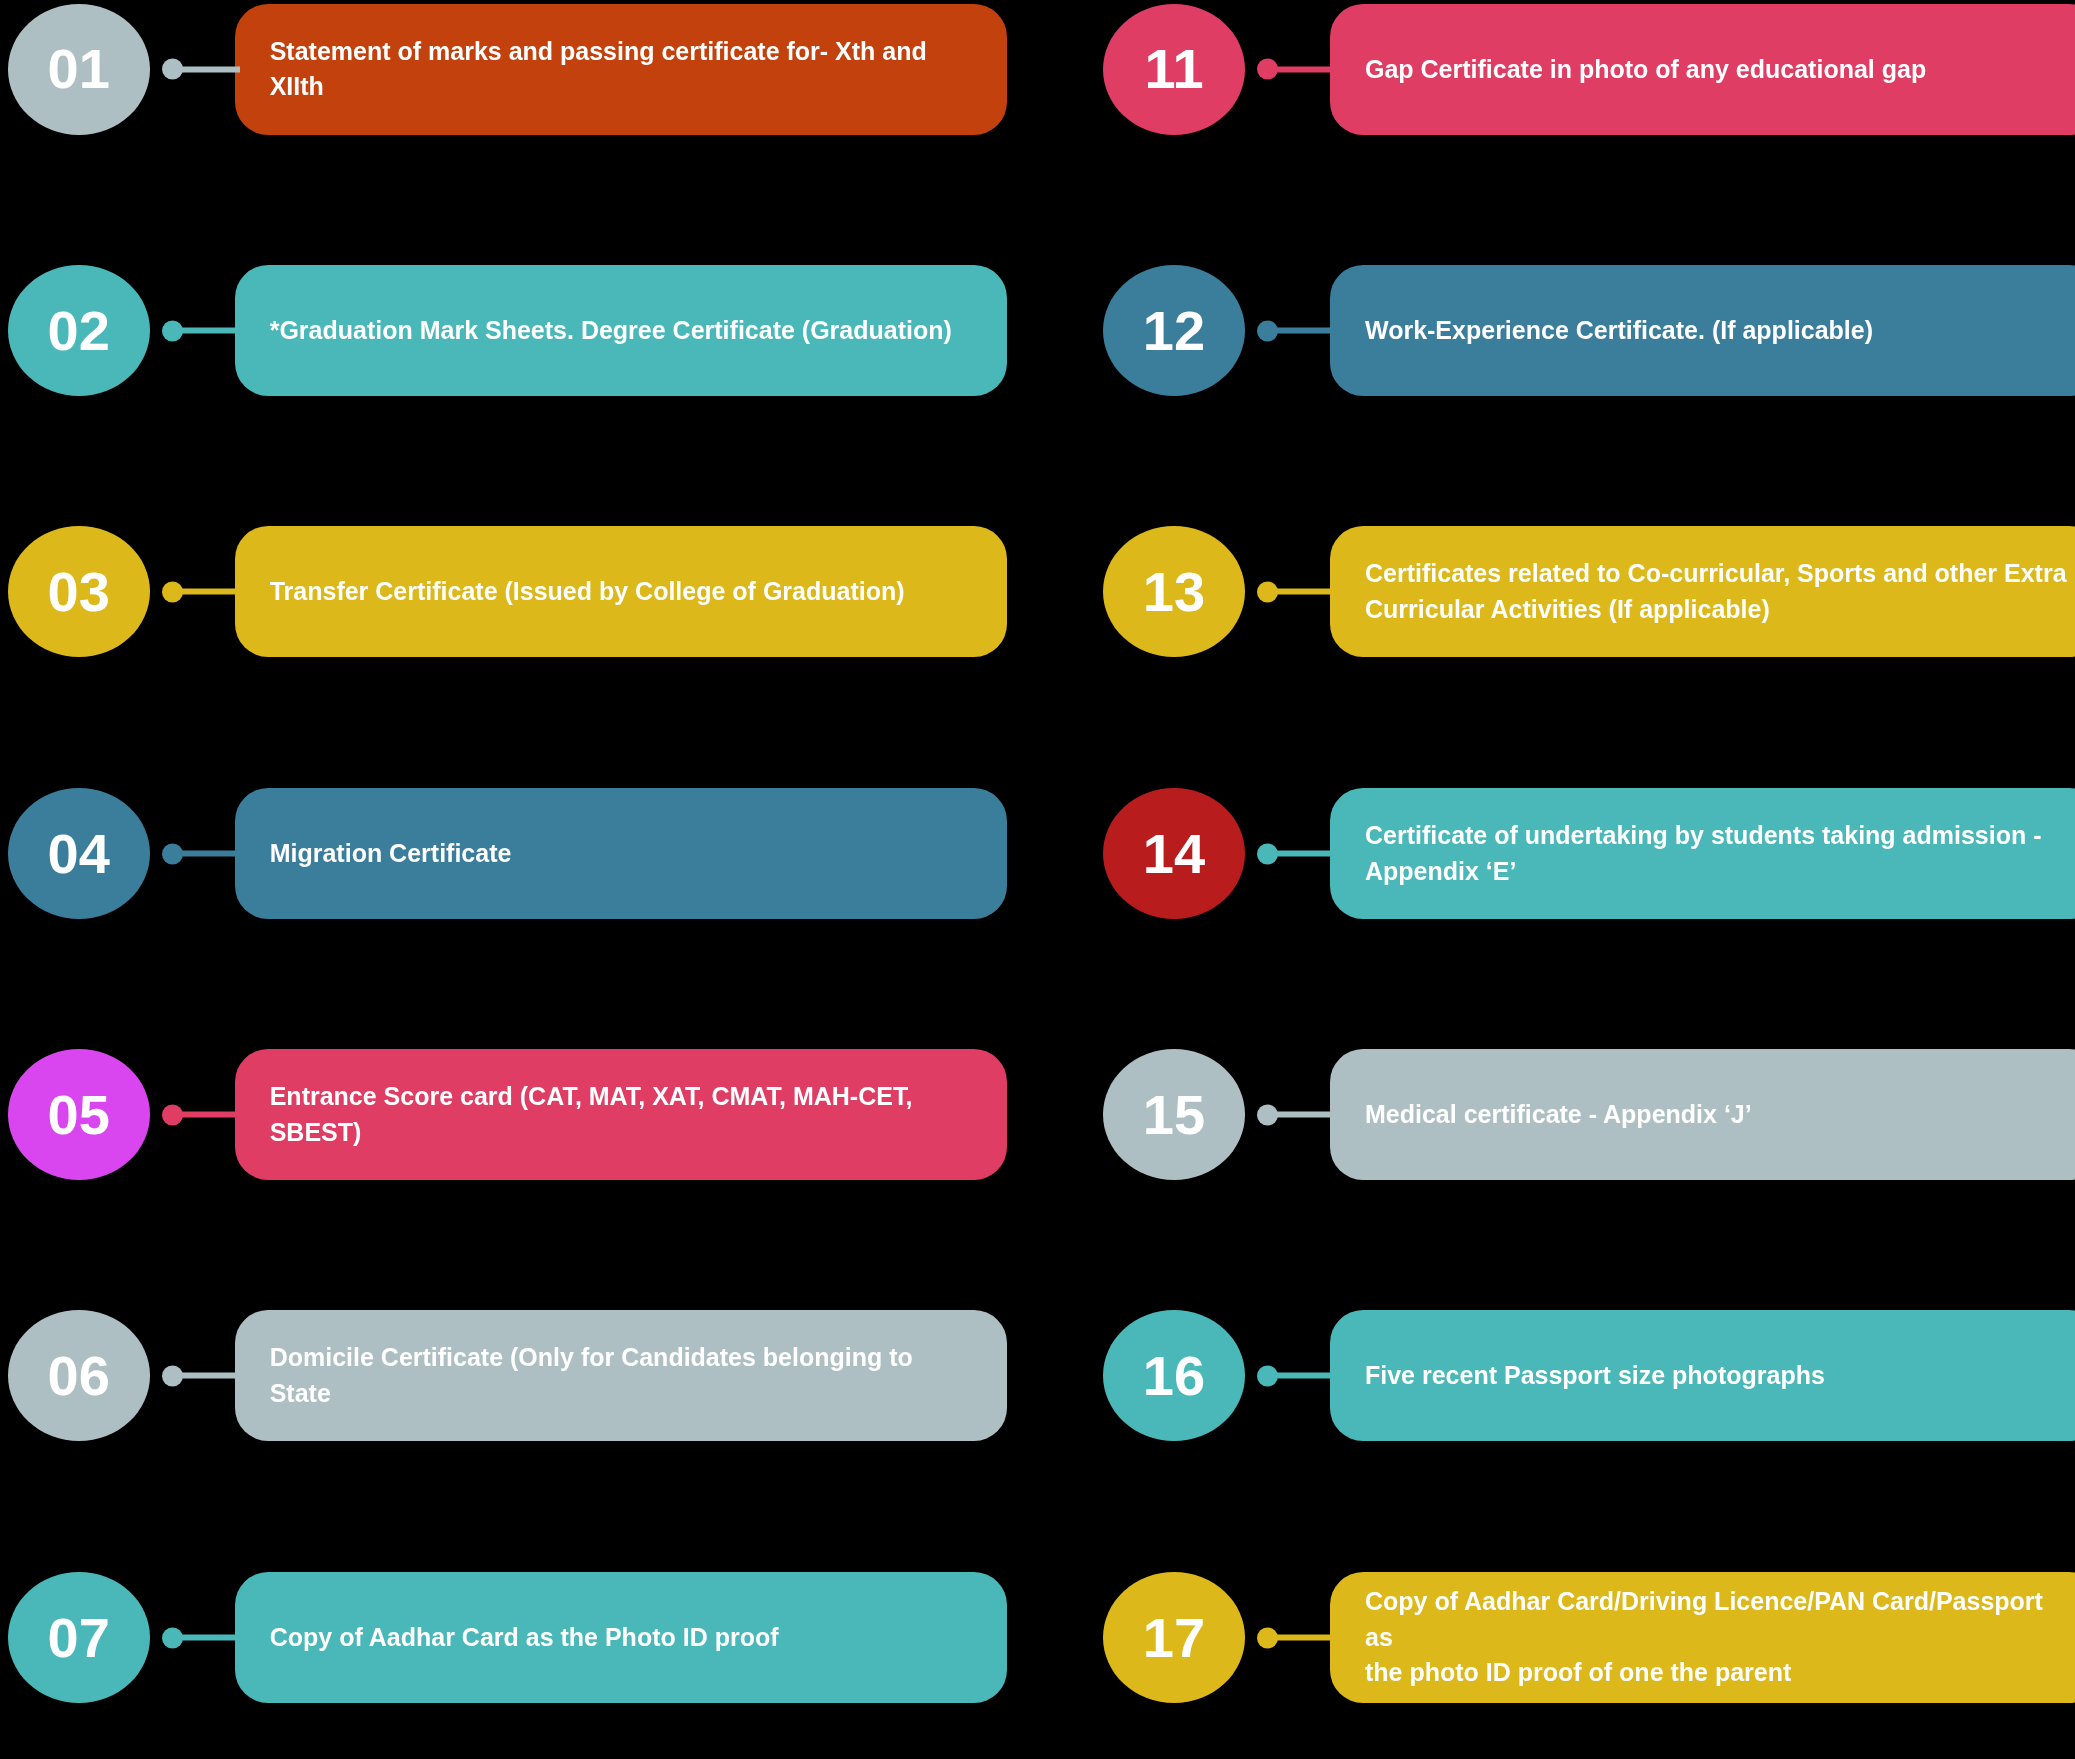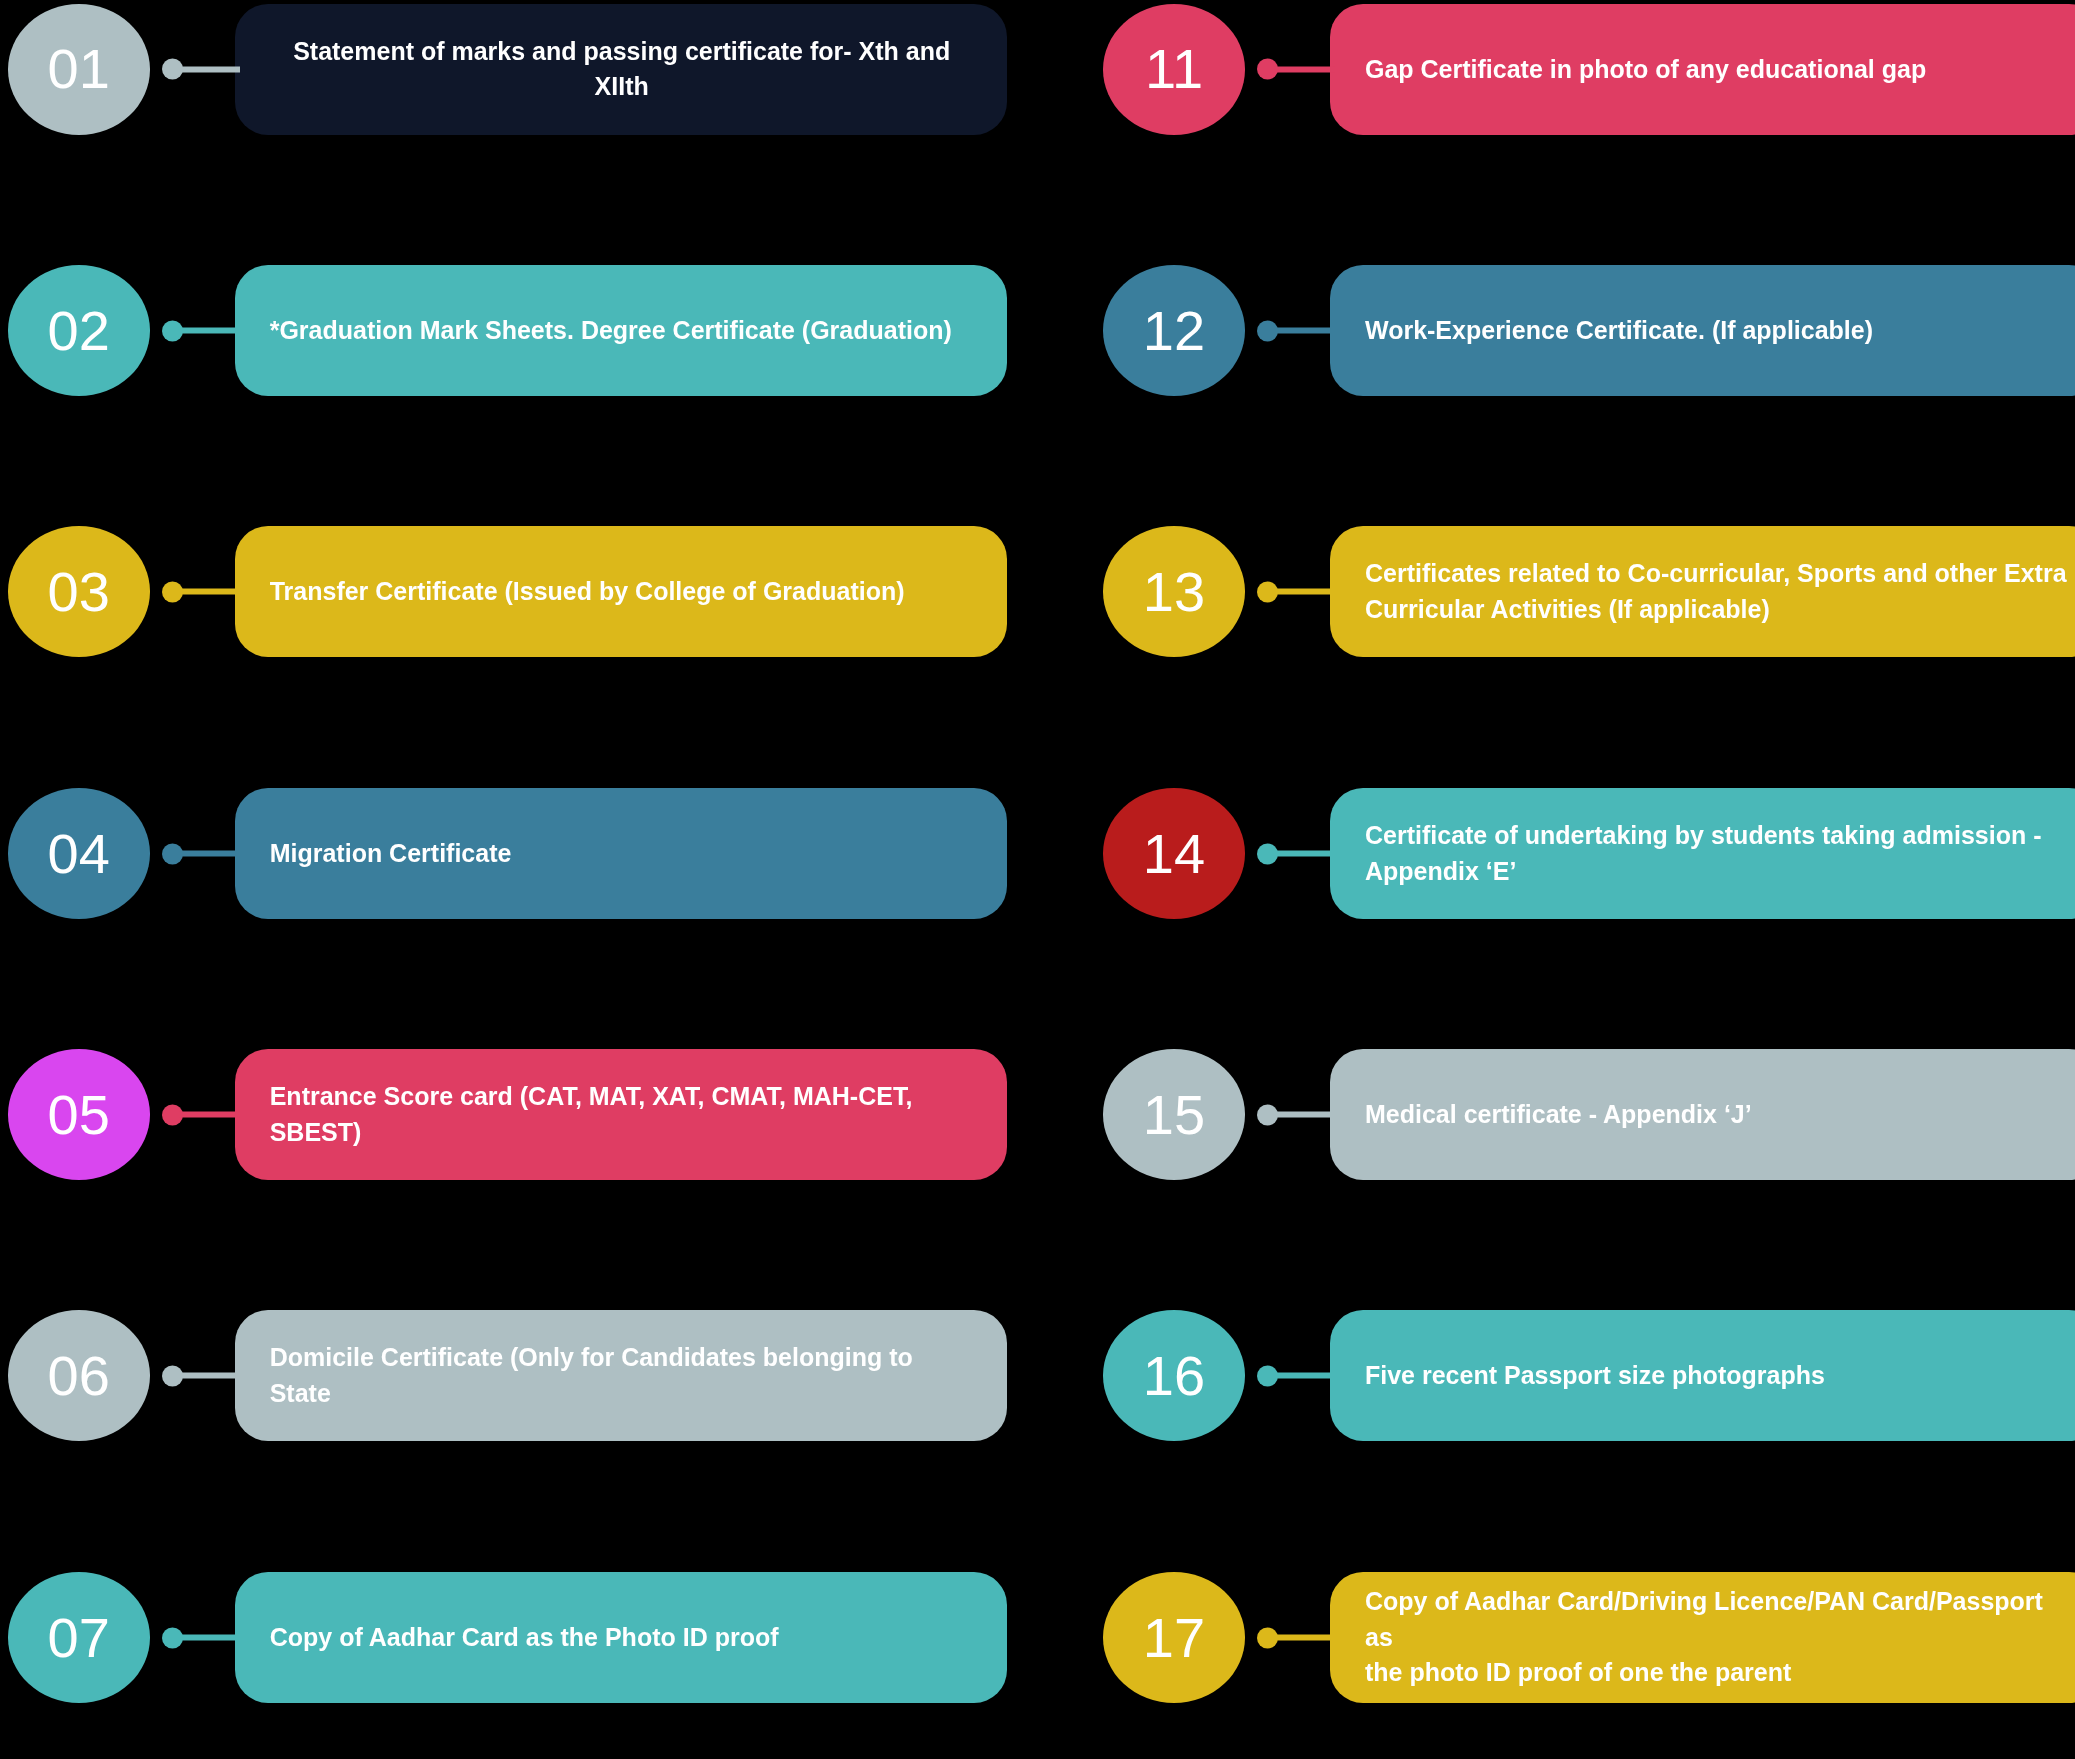--- a/index.html
+++ b/index.html
@@ -45,21 +45,21 @@
     border-radius: 50%;
     display: flex;
     align-items: center;
     justify-content: center;
     box-sizing: border-box;
     z-index: 3;
   }
   .badge-num {
     color: #ffffff;
     font-size: 56px;
-    font-weight: 400;
+    font-weight: 700;
     letter-spacing: 0px;
     line-height: 1;
     font-family: "Liberation Sans", sans-serif;
   }
 
   .connector {
     position: absolute;
     left: 154px;
     top: 50%;
     transform: translateY(-50%);
@@ -113,21 +113,21 @@
 <div id="board">
   <div class="column" id="col-left">
       <div class="row" style="position: absolute; left: 0px; right: 0px; top: 3.8px;">
         <div class="badge" style="background: rgb(174, 191, 195);">
           <span class="badge-num">01</span>
         </div>
         <div class="connector">
           <div class="knob" style="background: rgb(174, 191, 195);"></div>
           <div class="stem" style="background: rgb(174, 191, 195);"></div>
         </div>
-        <div class="pill" style="background: #0f172a; text-align: center;">
+        <div class="pill" style="background: #c2410c;">
           <div class="pill-text">
             <div>Statement of marks and passing certificate for- Xth and XIIth</div>
           </div>
         </div>
       </div>
       <div class="row" style="position: absolute; left: 0px; right: 0px; top: 265px;">
         <div class="badge" style="background: rgb(74, 184, 184);">
           <span class="badge-num">02</span>
         </div>
         <div class="connector">

